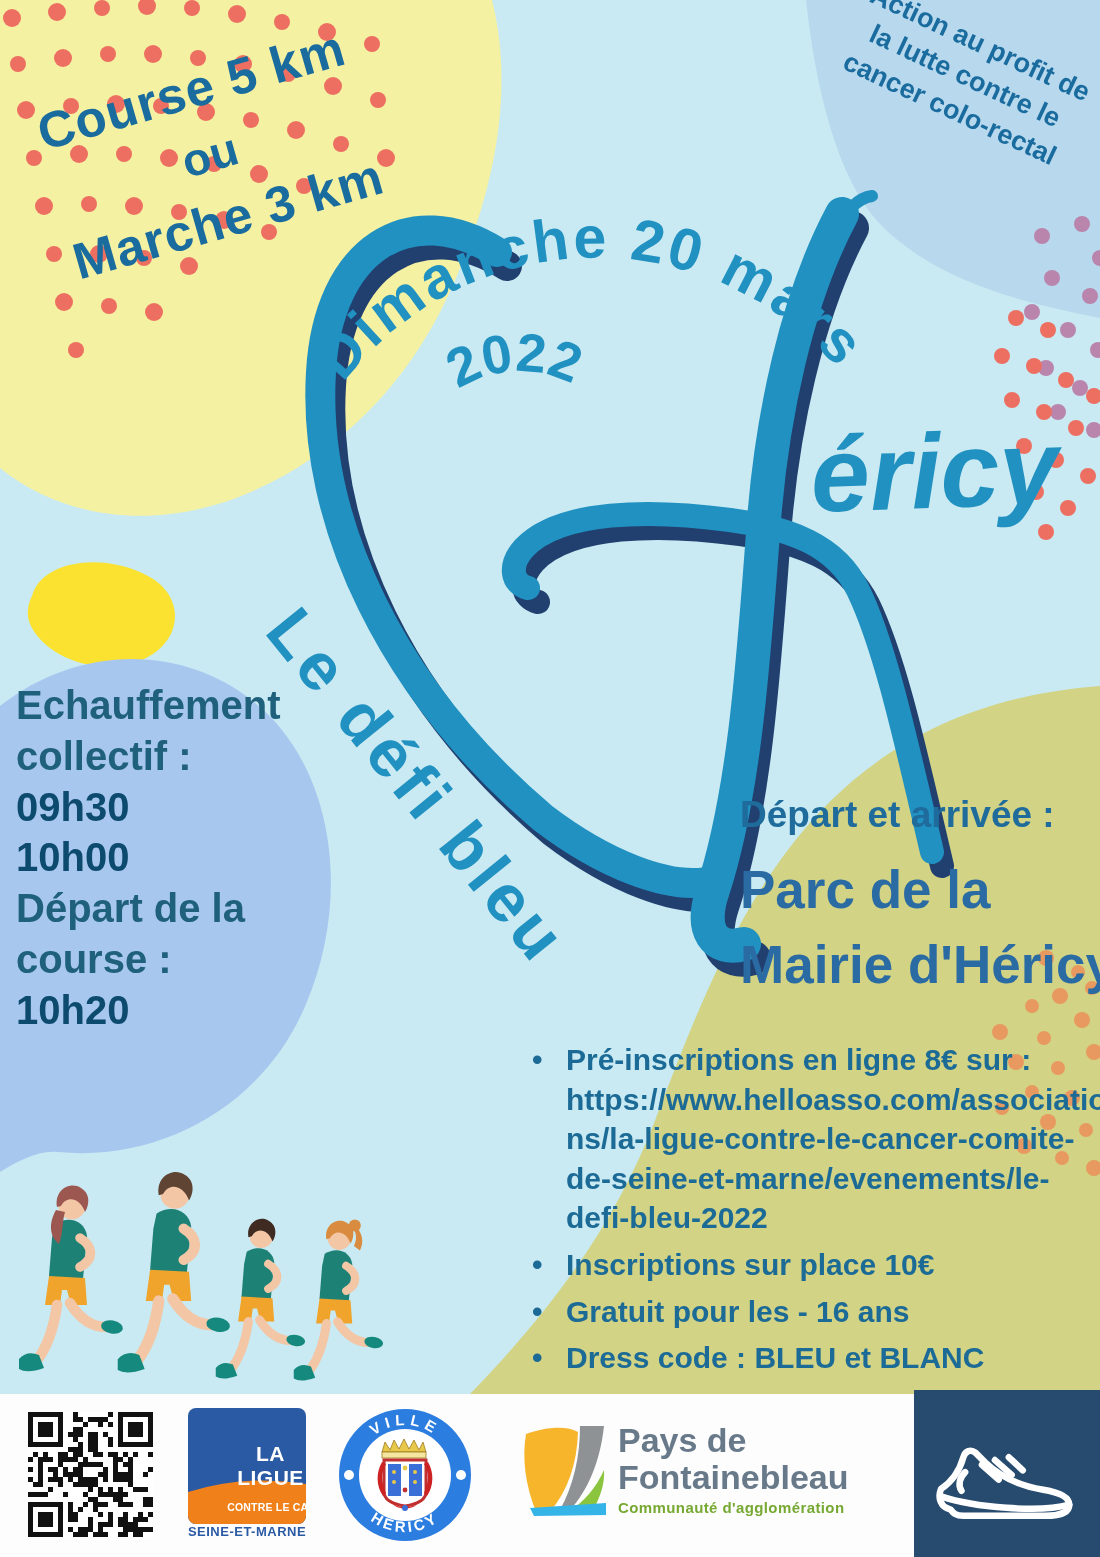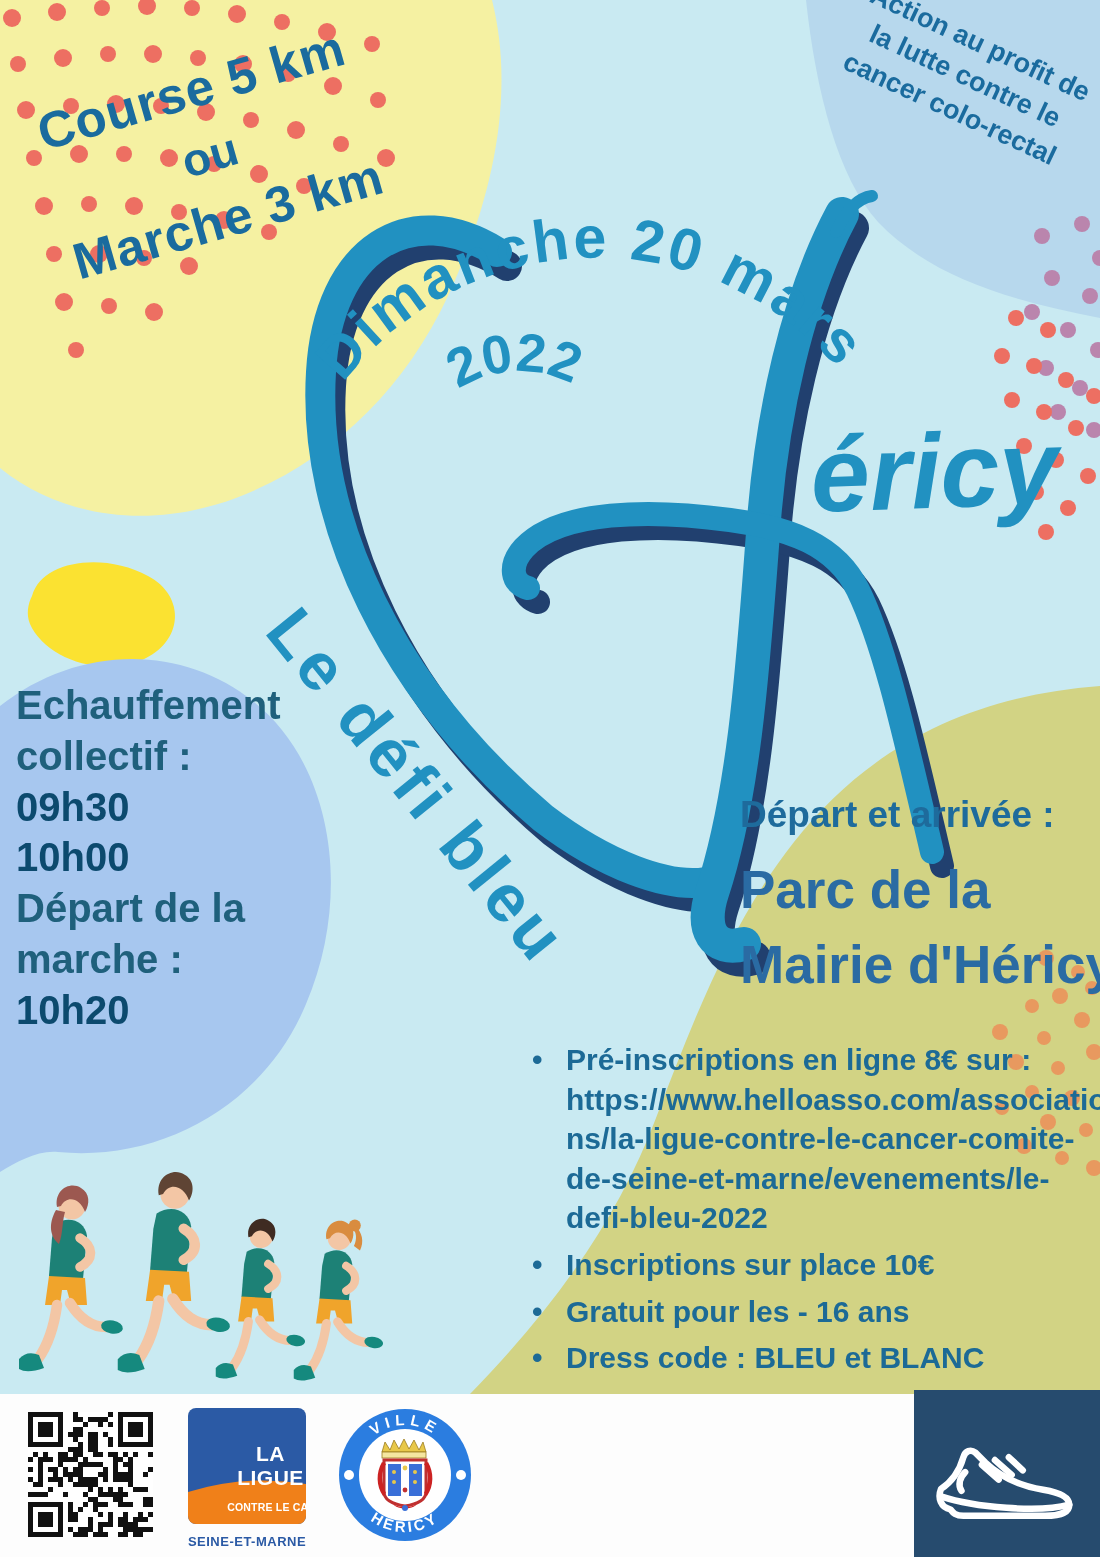--- a/index.html
+++ b/index.html
@@ -38,21 +38,21 @@
   .footer-bar{position:absolute;left:0;top:1394px;width:1100px;height:163px;background:#fdfdfd;}
   #qr-box{position:absolute;left:28px;top:1412px;width:125px;height:125px;}
   .ligue{position:absolute;left:186px;top:1408px;width:122px;text-align:center;}
   .ligue-card{position:relative;width:118px;height:116px;margin:0 auto;border-radius:8px;
     overflow:hidden;background:#2b5aa5;}
   .ligue-title{position:relative;z-index:2;color:#fff;font-weight:800;font-size:21px;
     letter-spacing:.5px;margin-top:34px;padding-left:47px;}
   .ligue-wave{position:absolute;left:0;bottom:0;z-index:1;}
   .ligue-sub{position:absolute;z-index:2;bottom:11px;left:0;width:100%;color:#fff;
     font-size:10.5px;font-weight:700;letter-spacing:.2px;padding-left:36px;}
-  .ligue-region{margin-top:10px;color:#2b5aa5;font-weight:800;font-size:13px;letter-spacing:.5px;}
+  .ligue-region{margin-top:0;color:#2b5aa5;font-weight:800;font-size:13px;letter-spacing:.5px;}
   .ville{position:absolute;left:334px;top:1404px;}
   .pays{position:absolute;left:520px;top:1422px;display:flex;align-items:flex-start;}
   .pays-text{margin-left:10px;}
   .pays-line{font-size:34px;font-weight:800;color:#68798a;line-height:1.08;}
   .pays-tag{font-size:15px;font-weight:700;color:#76a832;margin-top:4px;letter-spacing:.4px;}
   .navy{position:absolute;left:914px;top:1390px;width:186px;height:167px;background:#264b6e;
     display:flex;align-items:center;justify-content:center;}
 
   
   .heart-main{fill:none;stroke:#2191c1;stroke-linecap:round;stroke-linejoin:round;}
@@ -265,21 +265,21 @@
 
   <div id="schedule-block">
     <div>
       <span>Echauffement collectif :</span>
       <div class="time">09h30</div>
     </div>
     <div>
       <div class="time">10h00</div>
     </div>
     <div>
-      <span>Départ de la marche :</span>
+      <span>Départ de la course :</span>
       <div class="time">10h20</div>
     </div>
   </div>
 
   <div id="location-block">
     <div class="loc-heading">Départ et arrivée :</div>
     <div class="loc-name">Parc de la</div>
     <div class="loc-name">Mairie d'Héricy</div>
   </div>
 
@@ -559,20 +559,33 @@
         <circle cx="71" cy="64" r="2.4" fill="#e8c84a"></circle>
           <circle cx="71" cy="86" r="2.4" fill="#c03030"></circle>
         <path d="M 48 58 C 42 68 42 82 49 92 L 52 89 C 47 79 47 67 52 60 Z" fill="#cc2222"></path>
         <path d="M 94 58 C 100 68 100 82 93 92 L 90 89 C 95 79 95 67 90 60 Z" fill="#cc2222"></path>
         <path d="M 56 97 C 61 105 81 105 86 97 C 80 107 62 107 56 97 Z" fill="#cc2222"></path>
         <circle cx="71" cy="104" r="3" fill="#3a6fd8"></circle>
       </g>
     </svg>
   </div>
 
+  <div class="pays">
+    <svg width="88" height="96" viewBox="0 0 88 96">
+      <path d="M 60 4 L 84 4 C 80 40 68 68 50 88 L 40 88 C 54 62 60 34 60 4 Z" fill="#8e9294"></path>
+      <path d="M 6 12 C 28 4 48 4 58 10 C 57 42 48 68 30 90 L 16 90 C 5 62 2 36 6 12 Z" fill="#f7b52c"></path>
+      <path d="M 84 48 C 76 66 64 80 48 90 L 72 90 C 80 76 85 62 84 48 Z" fill="#8bc53f"></path>
+      <path d="M 10 86 L 86 81 L 86 93 L 14 94 Z" fill="#35b4e8"></path>
+    </svg>
+    <div class="pays-text">
+      <div class="pays-line">Pays de</div>
+      <div class="pays-line">Fontainebleau</div>
+      <div class="pays-tag">Communauté d'agglomération</div>
+    </div>
+  </div>
 
   <div class="navy">
     <svg width="158" height="118" viewBox="0 0 170 120" fill="none" stroke="#fff" stroke-width="7" stroke-linecap="round" stroke-linejoin="round">
       <path d="M 24 98 C 14 96 10 86 14 76 C 26 68 34 56 38 42 C 40 35 46 33 51 37 L 62 48 C 78 63 100 73 124 77 C 142 80 152 85 152 93 C 152 101 142 105 126 105 L 38 105 C 30 105 27 102 24 98 Z"></path>
       <path d="M 14 84 C 50 96 120 102 152 93"></path>
       <path d="M 58 50 L 76 66"></path>
         <path d="M 72 45 L 90 61"></path>
         <path d="M 87 42 L 102 56"></path>
       <path d="M 40 58 C 34 64 32 72 36 78"></path>
     </svg>

